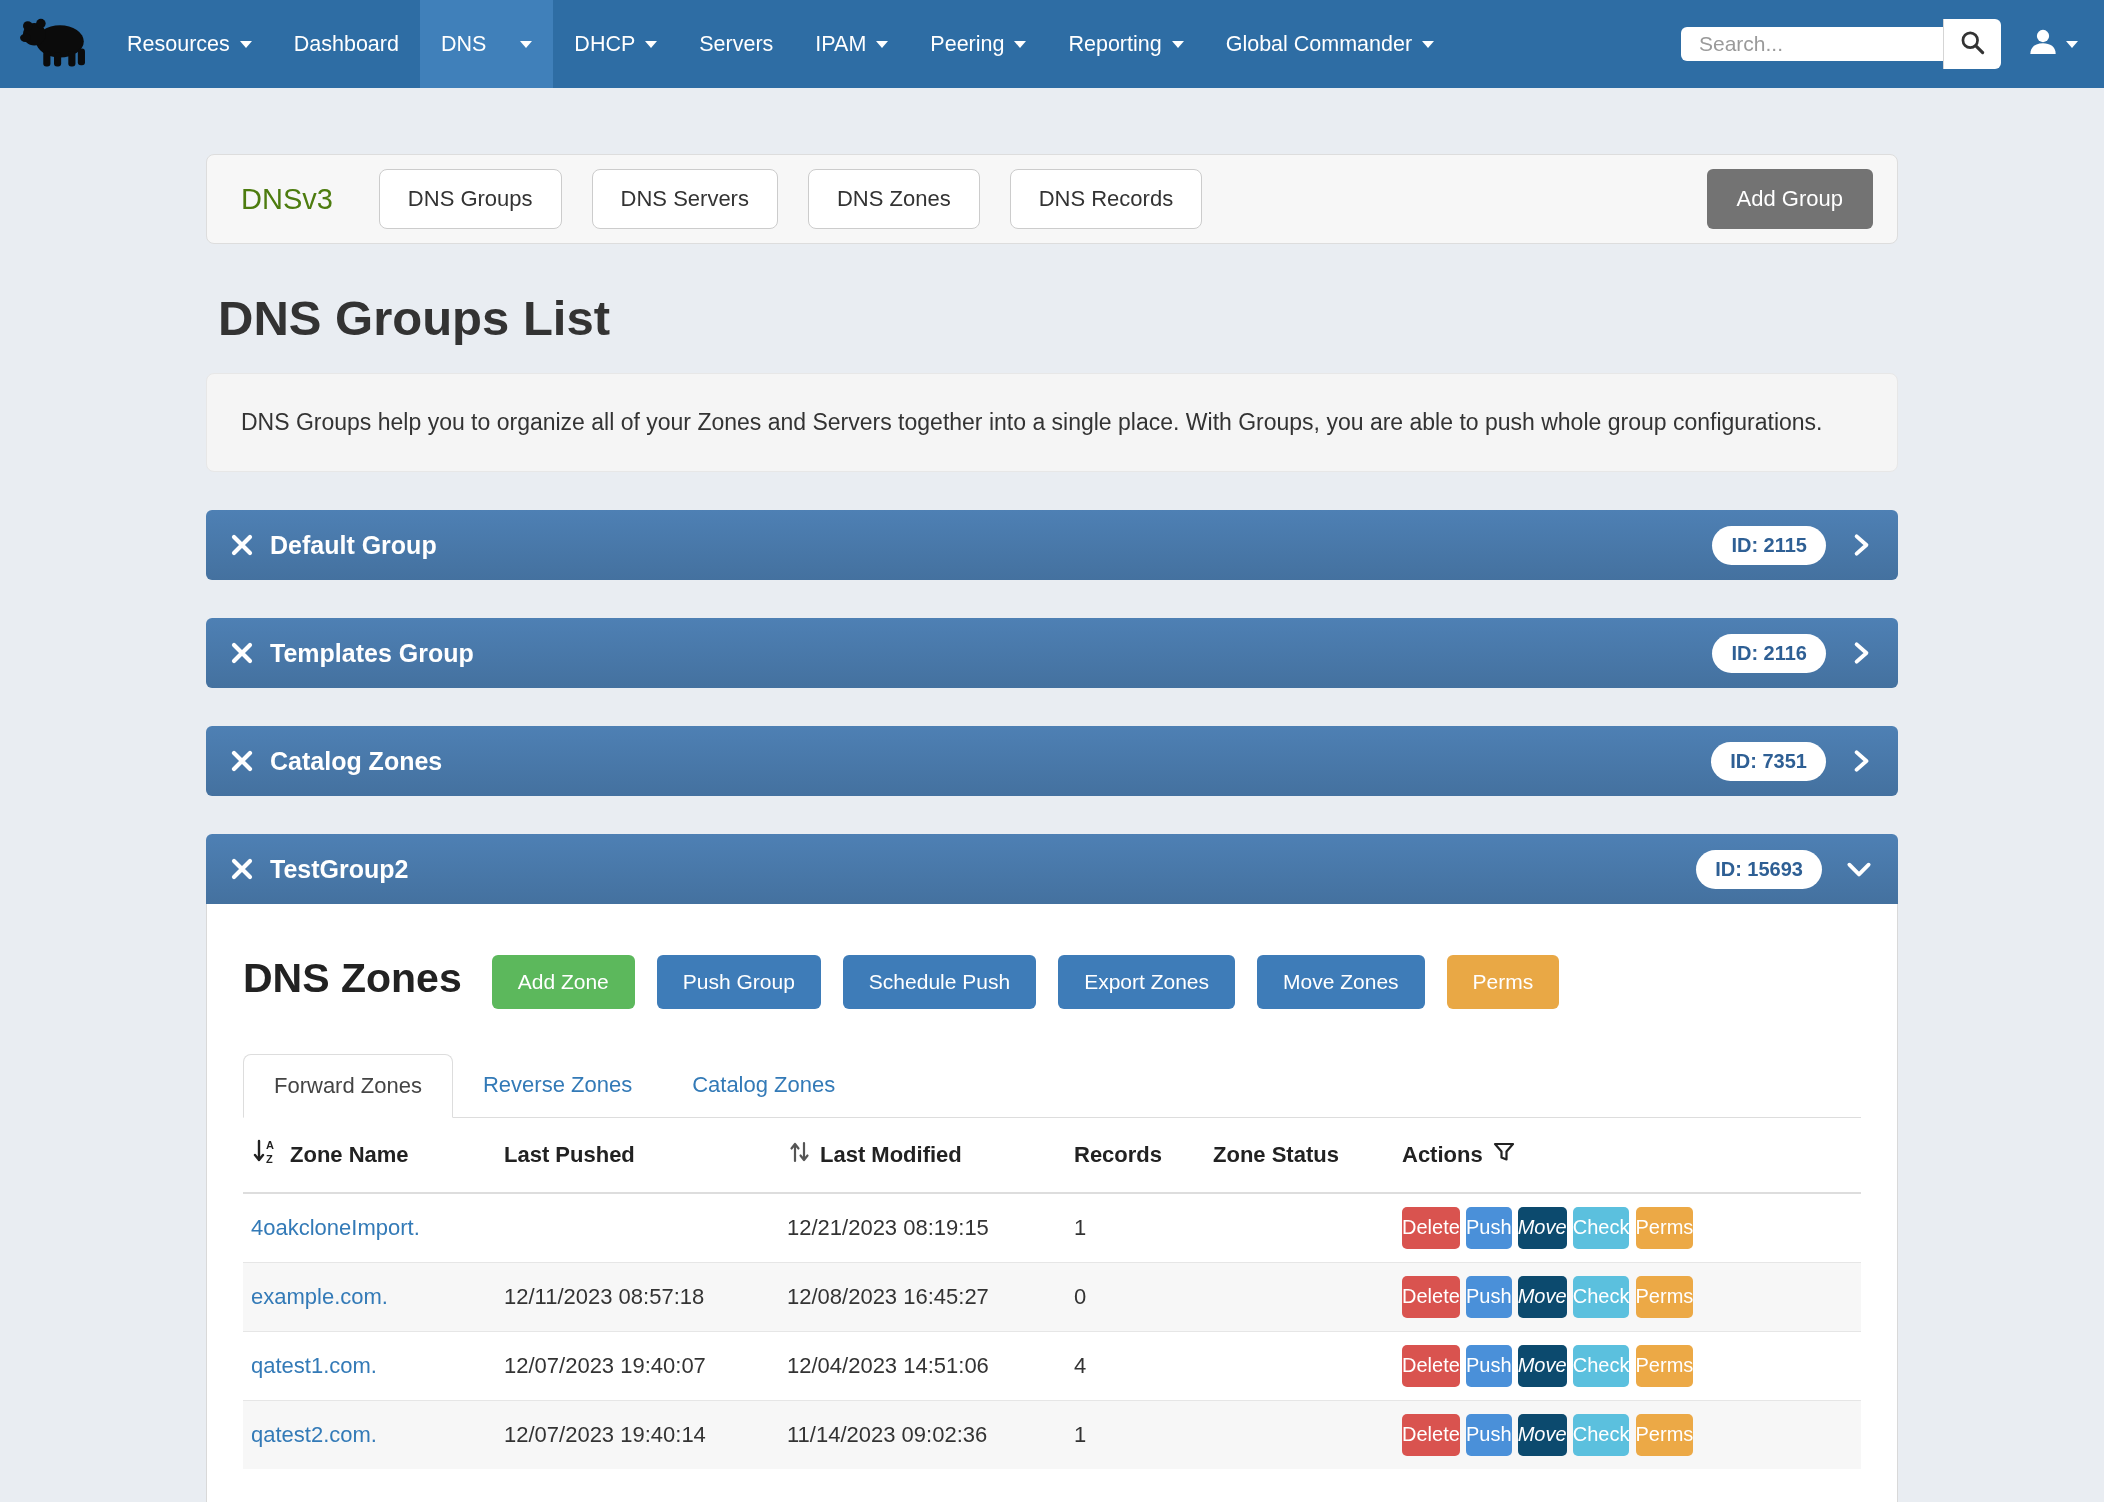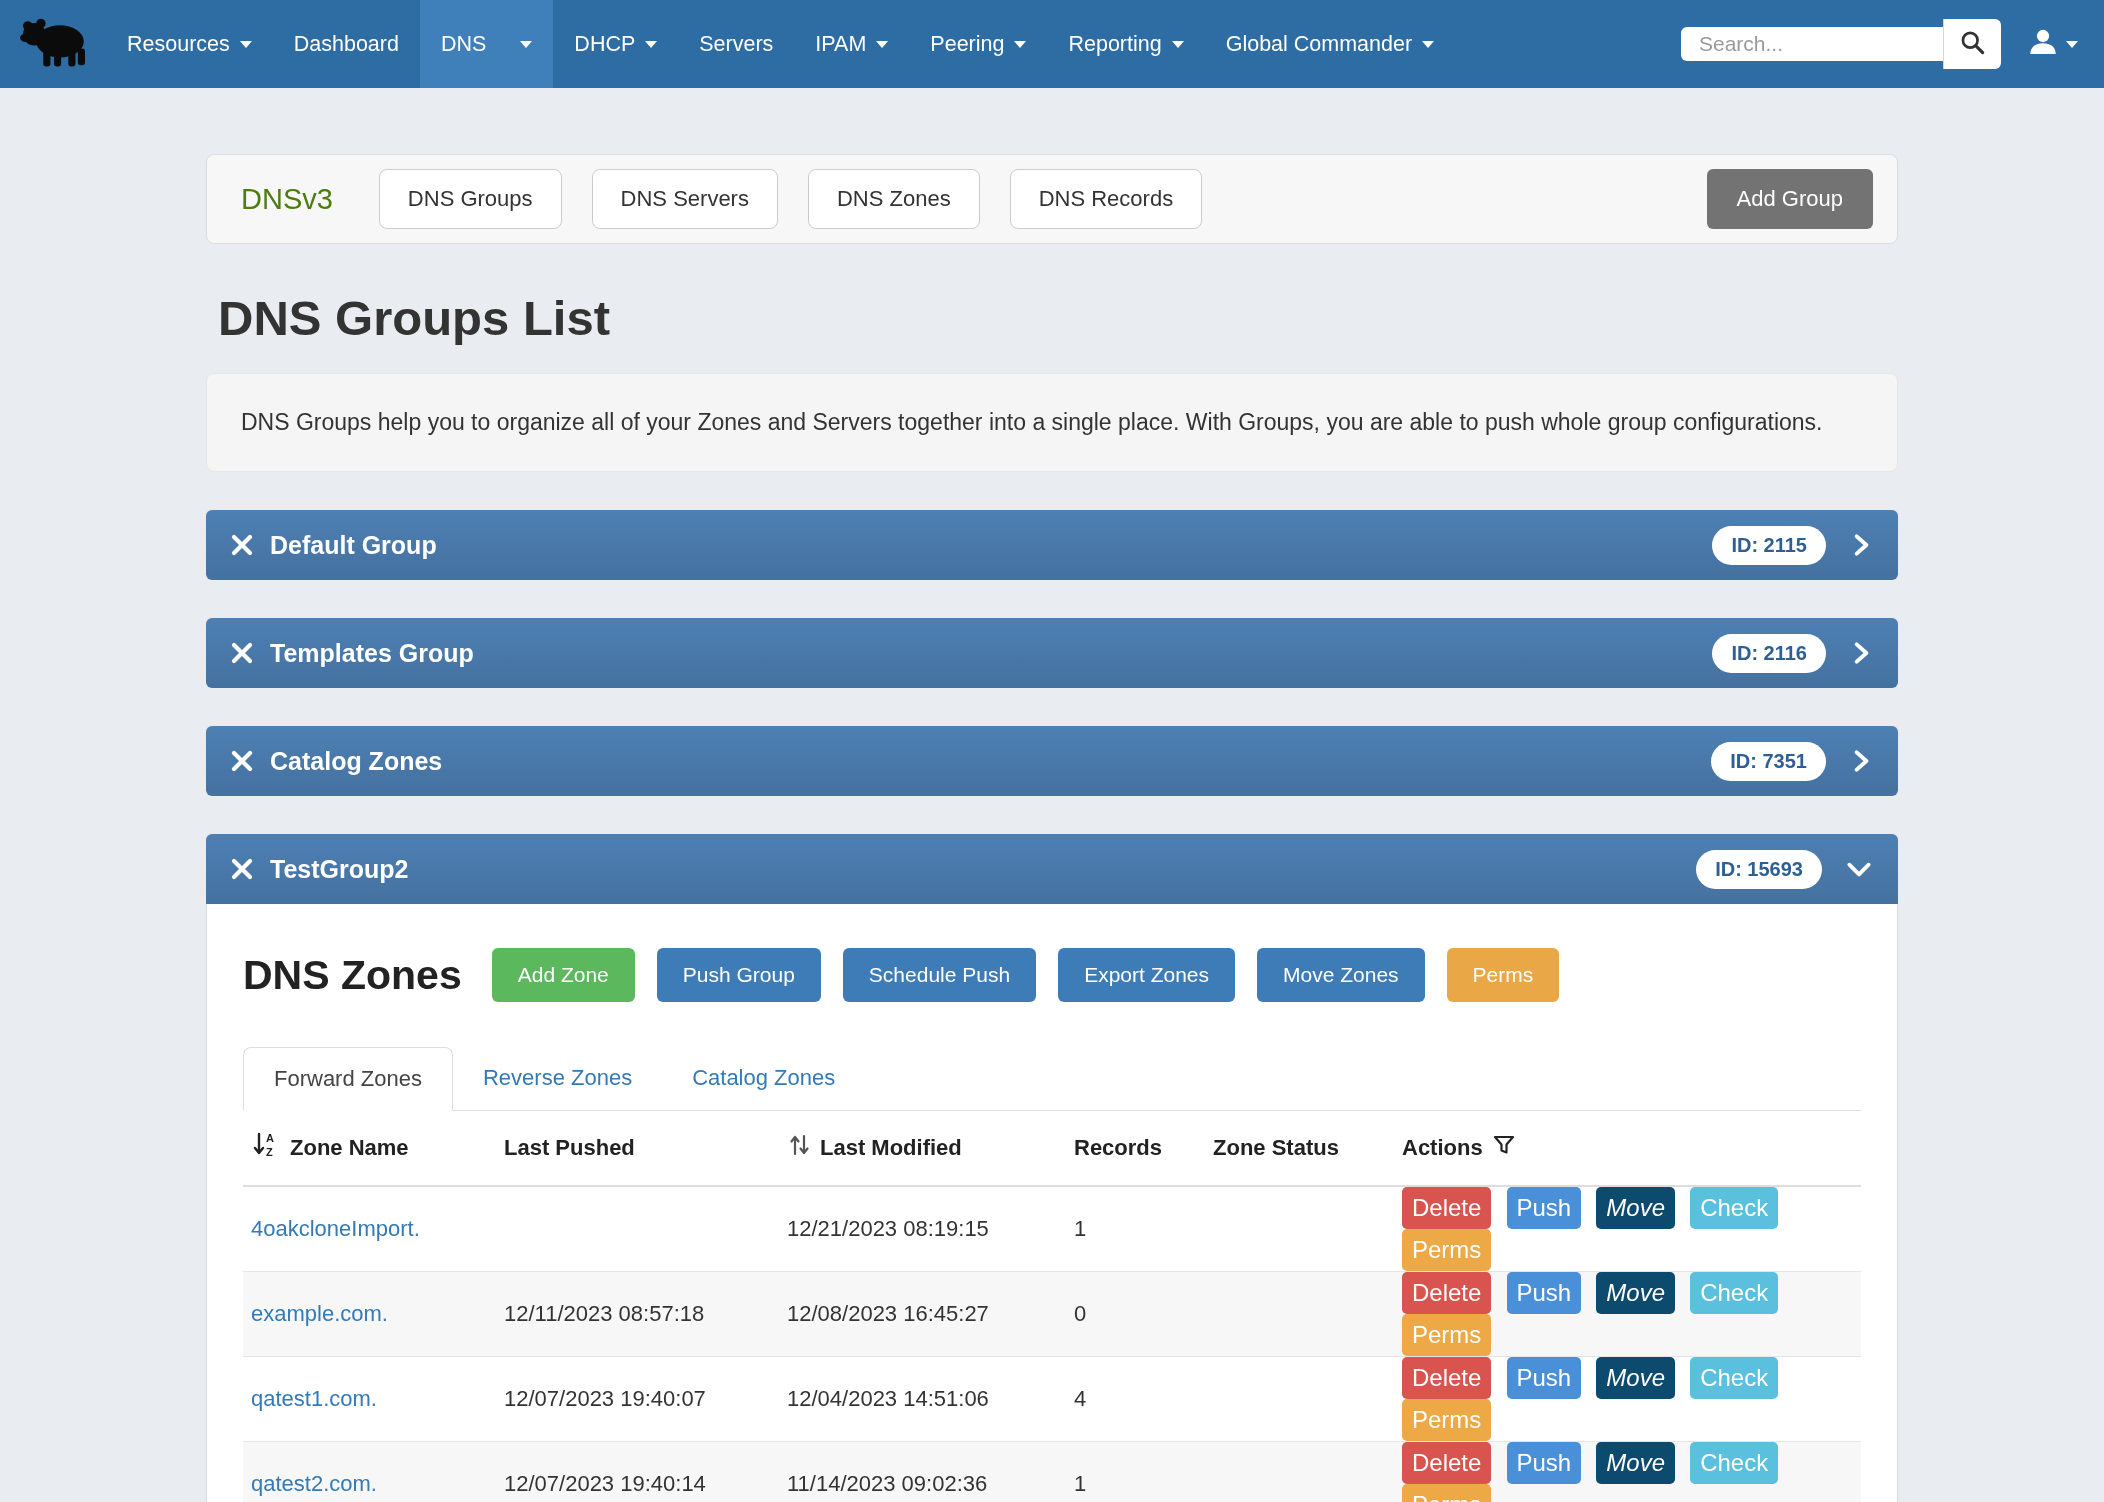--- a/index.html
+++ b/index.html
@@ -44,38 +44,38 @@
   .gicon { display:flex; align-items:center; }
   .gname { font-size:25px; font-weight:bold; margin-left:16px; }
   .gspacer { flex:1; }
   .gbadge { background:#fff; color:#2e5f94; font-weight:bold; font-size:20px; border-radius:999px; padding:8px 19px; margin-right:22px; }
   .gchev { display:flex; align-items:center; }
 
   
   .panel { background:#fff; border:1px solid #d9d9d9; border-top:none; border-radius:0 0 6px 6px; padding:44px 36px 80px; min-height:700px; }
   .zones-head { display:flex; align-items:center; }
   .zones-title { font-size:41px; font-weight:bold; color:#222; margin-right:30px; }
-  .zbtn { height:54px; border:none; border-radius:6px; color:#fff; font-size:21px; padding:0 26px; margin-right:22px; cursor:pointer; font-family:inherit; }
+  .zbtn { height:54px; border:none; border-radius:6px; color:#fff; font-size:21px; padding:0 26px; margin-right:22px; cursor:pointer; font-family:inherit;margin-top:7px; }
   .zbtn.green { background:#5cb85c; }
   .zbtn.blue { background:#3e7cb8; }
   .zbtn.orange { background:#e9a845; }
 
   .tabs { display:flex; margin-top:44px; border-bottom:1px solid #ddd; align-items:flex-end; }
   .tab { font-size:22px; padding:0 30px; height:64px; display:flex; align-items:center; }
   .tab.active { background:#fff; border:1px solid #ddd; border-bottom:1px solid #fff; border-radius:8px 8px 0 0; color:#444; margin-bottom:-1px; cursor:default; }
   .tab.link { color:#337ab7; cursor:pointer; }
 
   table.zones { width:100%; border-collapse:collapse; }
   table.zones th { text-align:left; font-size:22px; font-weight:bold; color:#222; padding:20px 8px; border-bottom:2px solid #ddd; vertical-align:middle; white-space:nowrap; }
   .th-inner { display:inline-flex; align-items:center; gap:9px; }
   table.zones td { font-size:22px; padding:0 8px; height:69px; border-top:1px solid #e6e6e6; vertical-align:middle; }
   table.zones tbody tr:first-child td { border-top:none; }
   table.zones tbody tr:nth-child(even) { background:#f7f7f7; }
   .zlink { color:#337ab7; cursor:pointer; text-decoration:none; }
-  .abtn { height:42px; border:none; border-radius:5px; color:#fff; font-size:24px; padding:0 10px; margin-right:9px; cursor:pointer; font-family:inherit; }
+  .abtn { height:42px; border:none; border-radius:5px; color:#fff; font-size:20px; padding:0 0; cursor:pointer; font-family:inherit; }
   .a-del { background:#d9534f; }
   .a-push { background:#4a90d9; }
   .a-move { background:#0c4a6e;font-style:italic; }
   .a-check { background:#5bc0de; }
   .a-perms { background:#eca946; }
 </style>
 </head>
 <body>
 
 <div class="navbar">

